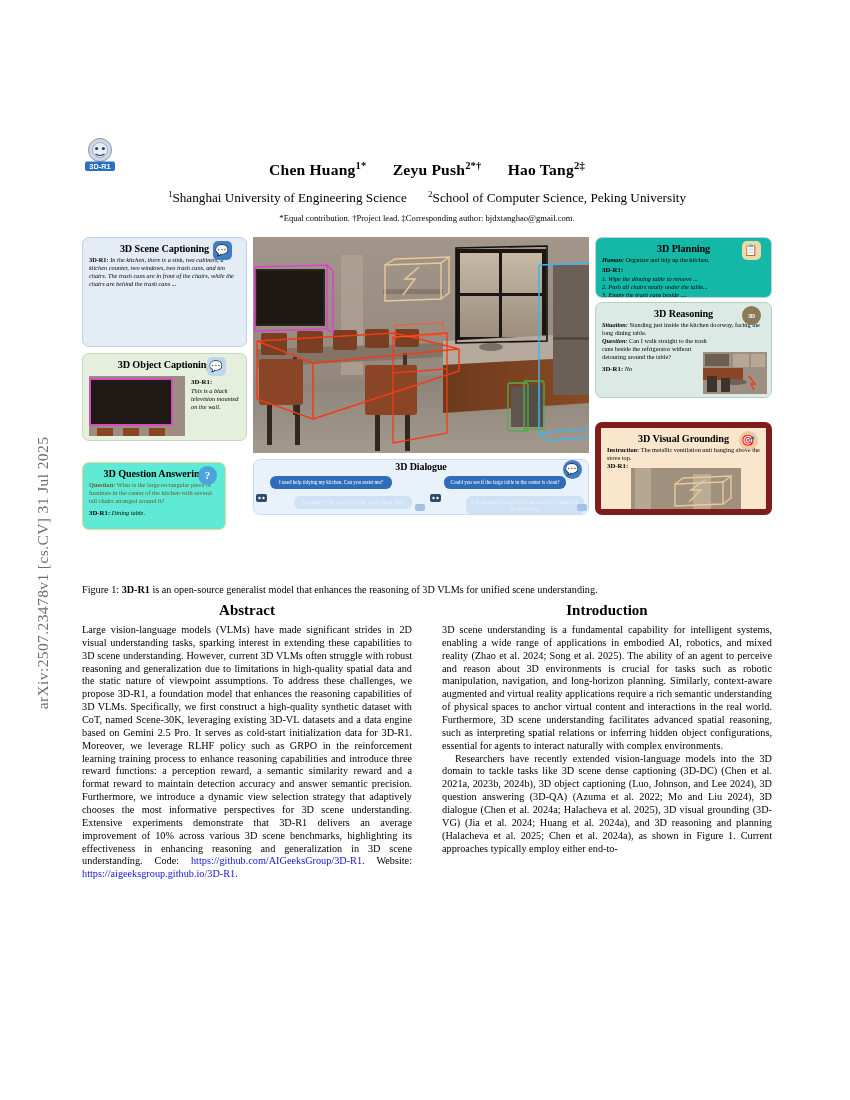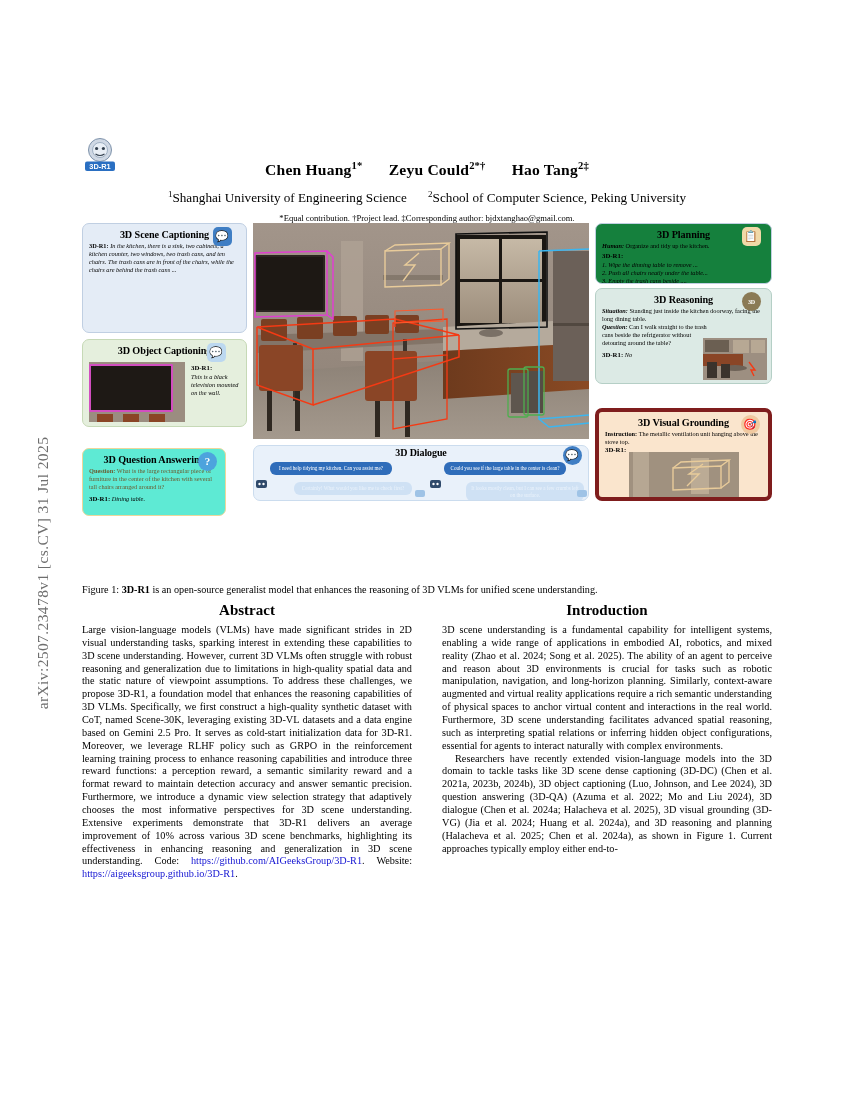--- a/index.html
+++ b/index.html
@@ -63,21 +63,21 @@
   }
   #affils .af { margin:12px 9px; }
   #footnote {
     margin-top:7px;
     text-align:center;
     font-size:8.6px;
   }
   sup { font-size:0.68em; vertical-align:super; line-height:0; }
 
   
-  #figure { position:relative; margin-top:0; height:300px; }
+  #figure { position:relative; margin-top:14px; height:300px; }
 
   .panel {
     position:absolute;
     border-radius:7px;
     padding:4px 6px 5px 6px;
     overflow:hidden;
   }
   .panel-title {
     text-align:center;
     font-weight:bold;
@@ -102,25 +102,25 @@
   
   #p-scene-cap { left:0; top:0; width:165px; height:110px;
     background:#e4ecf6; border:1px solid #c0cfe2; }
   #p-obj-cap { left:0; top:116px; width:165px; height:88px;
     background:#e5efdd; border:1px solid #c6d9b6; }
   #p-qa { left:0; top:225px; width:144px; height:68px;
     background:#5eead4; border:1px solid #edd79b; }
 
   
   #p-plan { left:513px; top:0; width:177px; height:61px;
-    background:#15803d; border:1px solid #c0cfe2; }
+    background:#14b8a6; border:1px solid #c0cfe2; }
   #p-reason { left:513px; top:65px; width:177px; height:96px;
     background:#dceae5; border:1px solid #b5cfc6; }
   #p-vg { left:513px; top:185px; width:177px; height:93px;
-    background:#fae5cd; border:4px solid #7f1d1d; }
+    background:#fae5cd; border:6px solid #7f1d1d; }
 
   
   #p-dialogue { left:171px; top:222px; width:336px; height:56px;
     background:#e9f1fa; border:1px solid #cbdcee; padding:0 4px; }
 
   
   #scene-img {
     position:absolute; left:171px; top:0;
     width:336px; height:216px;
     overflow:hidden;
@@ -186,21 +186,21 @@
       <circle cx="14.6" cy="11.5" r="1.6" fill="#33404f"></circle>
       <circle cx="21.4" cy="11.5" r="1.6" fill="#33404f"></circle>
       <path d="M13.5 17 Q18 20 22.5 17" stroke="#33404f" stroke-width="1.1" fill="none"></path>
       <rect x="3" y="24.5" width="30" height="9.5" rx="2" fill="#2a6fc2"></rect>
       <text x="18" y="31.6" font-family="Liberation Sans, sans-serif" font-size="7.4" fill="#ffffff" text-anchor="middle" font-weight="bold">3D-R1</text>
     </svg>
 
 
     <div id="authors">
       <span class="au"><span>Chen Huang</span><sup>1*</sup></span>
-      <span class="au"><span>Zeyu Could</span><sup>2*†</sup></span>
+      <span class="au"><span>Zeyu Push</span><sup>2*†</sup></span>
       <span class="au"><span>Hao Tang</span><sup>2‡</sup></span>
     </div>
 
     <div id="affils">
       <span class="af"><sup>1</sup><span>Shanghai University of Engineering Science</span></span>
       <span class="af"><sup>2</sup><span>School of Computer Science, Peking University</span></span>
     </div>
 
     <div id="footnote">*Equal contribution. †Project lead. ‡Corresponding author: bjdxtanghao@gmail.com.</div>
   </div>

